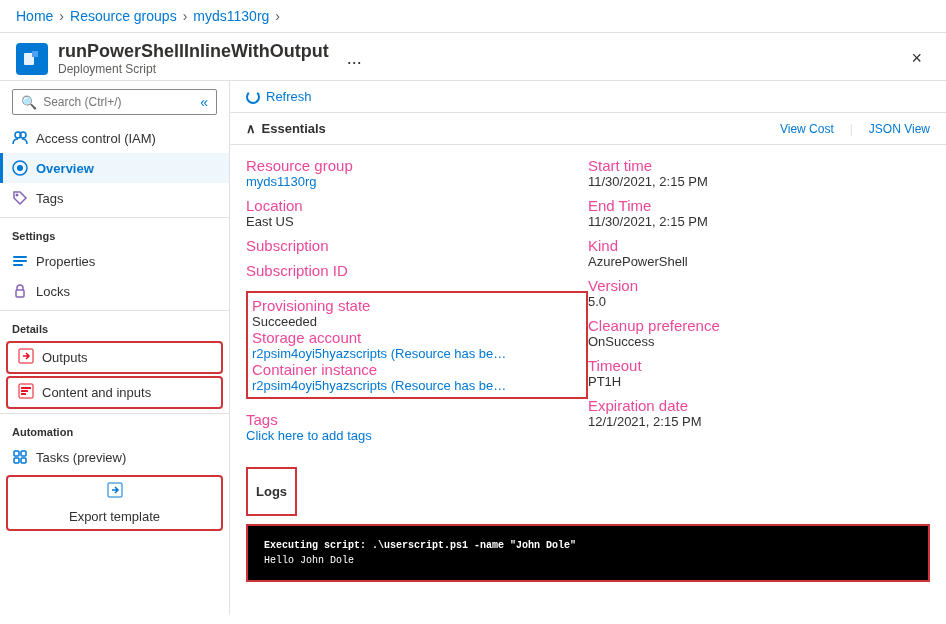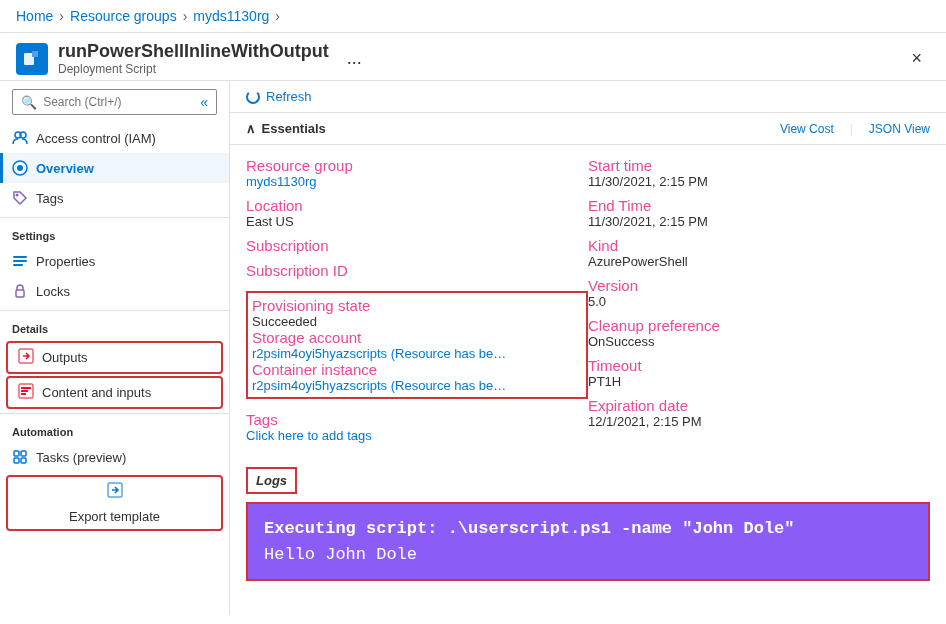--- a/index.html
+++ b/index.html
@@ -55,21 +55,21 @@
     .field-group { display: flex; flex-direction: column; }
     .field-label { font-size: 15px; color: #ec4899; }
     .field-value { font-size: 13px; color: #323130; }
     .field-value.link { color: #0078d4; cursor: pointer; }
     
     
     .boxed { border: 2px solid #d13438; padding: 4px; margin: 4px 0; }
     
     
     .logs-section { margin: 12px 16px; }
-    .logs-content { background: #8b5cf6; color: #fff; padding: 12px 16px; font-family: 'Consolas', 'Courier New', monospace; font-size: 17px; line-height: 1.5; border: 2px solid #d13438; }
+    .logs-content { background: #000000; color: #fff; padding: 12px 16px; font-family: 'Consolas', 'Courier New', monospace; font-size: 10px; line-height: 1.5; border: 2px solid #d13438; }
     
     .divider-h { border: none; border-top: 1px solid #e1e1e1; margin: 4px 0; }
   </style>
 </head>
 <body>
 
 <div class="top-bar">
   <div class="breadcrumb">
     <a>Home</a>
     <span class="sep">›</span>
@@ -300,20 +300,20 @@
           <span class="field-value">PT1H</span>
         </div>
         <div class="field-group">
           <span class="field-label">Expiration date</span>
           <span class="field-value">12/1/2021, 2:15 PM</span>
         </div>
       </div>
     </div>
 
     <div class="logs-section">
-      <div style="font-size:13px;font-weight:600;color:#323130;margin-bottom:8px;border:2px solid #d13438;padding:4px 8px;display:inline-block;font-style:italic;">Logs</div>
+      <div style="font-size:13px;font-weight:600;color:#323130;margin-bottom:8px;border:2px solid #d13438;padding:15px 8px;display:inline-block;">Logs</div>
       <div class="logs-content">
         <div style="font-weight:bold;">Executing script: .\userscript.ps1 -name "John Dole"</div>
         <div>Hello John Dole</div>
       </div>
     </div>
   </div>
 </div>
 
 </body></html>

